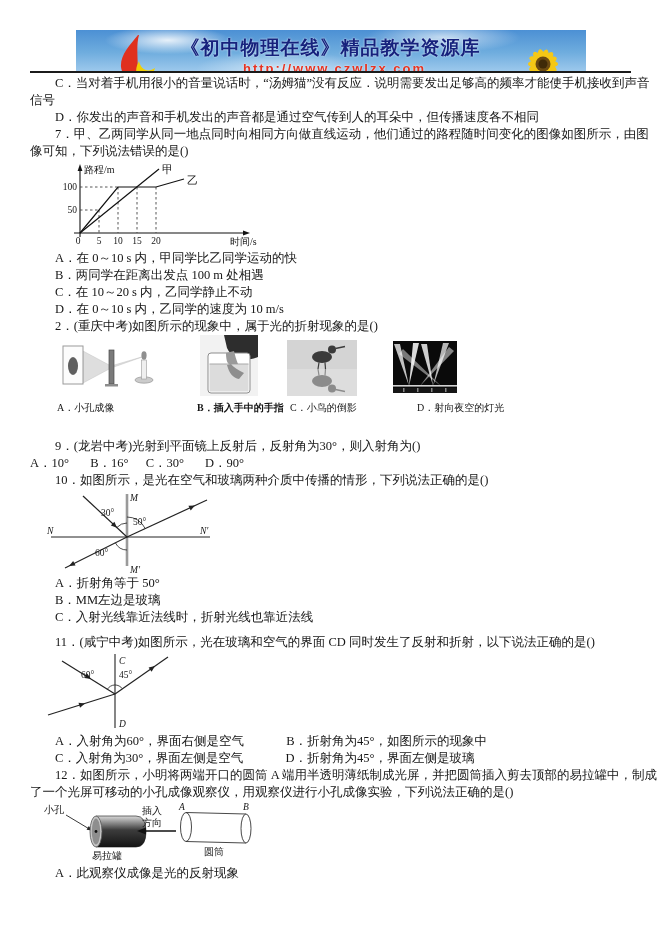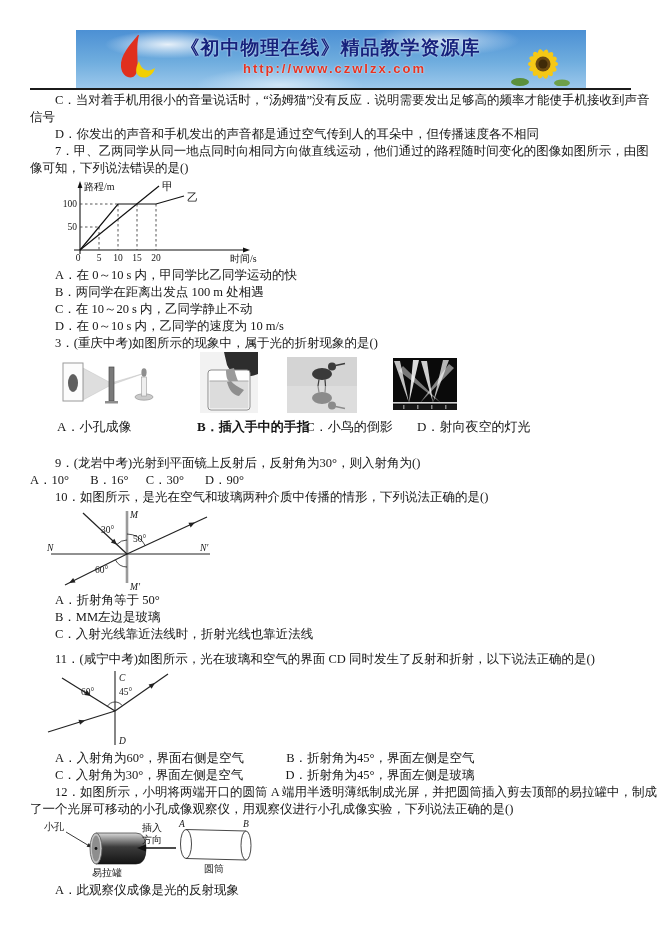--- a/index.html
+++ b/index.html
@@ -1,19 +1,19 @@
 <!DOCTYPE html>
 <html><head>
 <meta charset="utf-8">
 <style>
   html,body{margin:0;padding:0;background:#ffffff;}
   body{width:661px;height:935px;font-family:"Liberation Serif","DejaVu Serif",serif;color:#151515;}
   .page{position:relative;width:661px;height:935px;overflow:hidden;background:#fff;}
   
-  .banner{position:relative;margin:30px auto 0;width:510px;height:58px;overflow:hidden;
+  .banner{position:relative;margin:30px auto 0;width:510px;height:41px;overflow:hidden;
     background:
       radial-gradient(ellipse 90px 20px at 18% 25%, rgba(255,255,255,.85), rgba(255,255,255,0) 70%),
       radial-gradient(ellipse 110px 22px at 72% 18%, rgba(255,255,255,.65), rgba(255,255,255,0) 70%),
       radial-gradient(ellipse 120px 26px at 40% 95%, rgba(255,255,255,.55), rgba(255,255,255,0) 70%),
       linear-gradient(180deg,#4c90d4 0%,#6fadde 55%,#9cc8ec 100%);}
   .banner-title{position:absolute;left:0;right:0;top:5px;text-align:center;font-weight:bold;
     font-size:19px;letter-spacing:1px;color:#16227d;text-shadow:0 0 2px rgba(255,255,255,.9);}
   .banner-url{position:absolute;left:8px;right:0;top:31px;text-align:center;font-weight:bold;
     font-size:13px;letter-spacing:2px;color:#e63322;text-shadow:0 0 2px rgba(255,255,255,.95);
     font-family:Liberation Sans, sans-serif;}
@@ -31,21 +31,21 @@
   .optgap-lg{display:inline-block;margin-left:18px;}
   
   .fig{margin:1px 0 1px 0;}
   .fig svg{display:block;}
   .fig-graph{margin-left:28px;}
   .fig-refract{margin-left:15px;}
   .fig-cd{margin-left:15px;}
   .fig-can{margin-left:8px;}
   .photo-row{position:relative;height:66px;}
   .photo{position:absolute;}
-  .cap-row{position:relative;height:17px;font-size:13px;}
+  .cap-row{position:relative;height:17px;font-size:10px;}
   .cap{position:absolute;top:0;white-space:nowrap;}
   svg text{font-family:"Liberation Serif","DejaVu Serif",serif;fill:#151515;}
   svg .lbl-it{font-style:italic;}
 </style>
 </head>
 <body>
 
 <div class="page">
 
   <div class="banner">
@@ -125,21 +125,21 @@
         <text x="104" y="12" font-size="11">甲</text>
         <text x="129" y="23" font-size="11">乙</text>
       </svg>
     </div>
 
     <p class="t ind">A．在 0～10 s 内，甲同学比乙同学运动的快</p>
     <p class="t ind">B．两同学在距离出发点 100 m 处相遇</p>
     <p class="t ind">C．在 10～20 s 内，乙同学静止不动</p>
     <p class="t ind">D．在 0～10 s 内，乙同学的速度为 10 m/s</p>
 
-    <p class="t ind">3．(重庆中考)如图所示的现象中，属于光的折射现象的是()</p>
+    <p class="t ind">2．(重庆中考)如图所示的现象中，属于光的折射现象的是()</p>
 
     <div class="photo-row">
 
       <span class="photo" style="left:32px;top:8px;">
         <svg width="98" height="48" viewBox="0 0 98 48">
           <polygon points="83,13 49,23 49,25" fill="#dedede" stroke="#c2c2c2" stroke-width="0.5"></polygon>
           <polygon points="49,23 21,8 21,40 49,25" fill="#dedede" stroke="#c2c2c2" stroke-width="0.5"></polygon>
           <rect x="1" y="3" width="20" height="38" fill="#fcfcfc" stroke="#9a9a9a"></rect>
           <ellipse cx="11" cy="23" rx="5" ry="9" fill="#5f5f5f"></ellipse>
           <rect x="47" y="7" width="5" height="34" fill="#7a7a7a" stroke="#4a4a4a" stroke-width="0.7"></rect>
@@ -201,21 +201,21 @@
               <rect x="24" y="47" width="1.5" height="4"></rect>
             <rect x="38" y="47" width="1.5" height="4"></rect>
               <rect x="52" y="47" width="1.5" height="4"></rect>
           </g>
         </svg>
       </span>
     </div>
     <div class="cap-row">
       <span class="cap" style="left:27px;">A．小孔成像</span>
       <span class="cap" style="left:167px;font-weight:bold;">B．插入手中的手指</span>
-      <span class="cap" style="left:276px;">C．小鸟的倒影</span>
+      <span class="cap" style="left:260px;">C．小鸟的倒影</span>
       <span class="cap" style="left:387px;">D．射向夜空的灯光</span>
     </div>
 
     <p class="t ind mt4">9．(龙岩中考)光射到平面镜上反射后，反射角为30°，则入射角为()</p>
     <p class="t">
       <span>A．10°</span>
       <span class="optgap-lg">B．16°</span>
       <span class="optgap">C．30°</span>
       <span class="optgap-lg">D．90°</span>
     </p>
@@ -270,21 +270,21 @@
         <path d="M62.4,37.2 A9,9 0 0 1 77.4,36.8" fill="none" stroke="#222" stroke-width="0.8"></path>
         <text x="74" y="12" font-size="9.5" class="lbl-it">C</text>
         <text x="74" y="75" font-size="9.5" class="lbl-it">D</text>
         <text x="36" y="26" font-size="9.5">60°</text>
         <text x="74" y="26" font-size="9.5">45°</text>
       </svg>
     </div>
 
     <p class="t ind">
       <span>A．入射角为60°，界面右侧是空气</span>
-      <span class="optgap">B．折射角为45°，界面左侧是空气</span>
+      <span class="optgap">B．折射角为45°，如图所示的现象中</span>
     </p>
     <p class="t ind">
       <span>C．入射角为30°，界面左侧是空气</span>
       <span class="optgap">D．折射角为45°，界面左侧是玻璃</span>
     </p>
 
     <p class="t ind">12．如图所示，小明将两端开口的圆筒 A 端用半透明薄纸制成光屏，并把圆筒插入剪去顶部的易拉罐中，制成</p>
     <p class="t">了一个光屏可移动的小孔成像观察仪，用观察仪进行小孔成像实验，下列说法正确的是()</p>
 
     <div class="fig fig-can">

